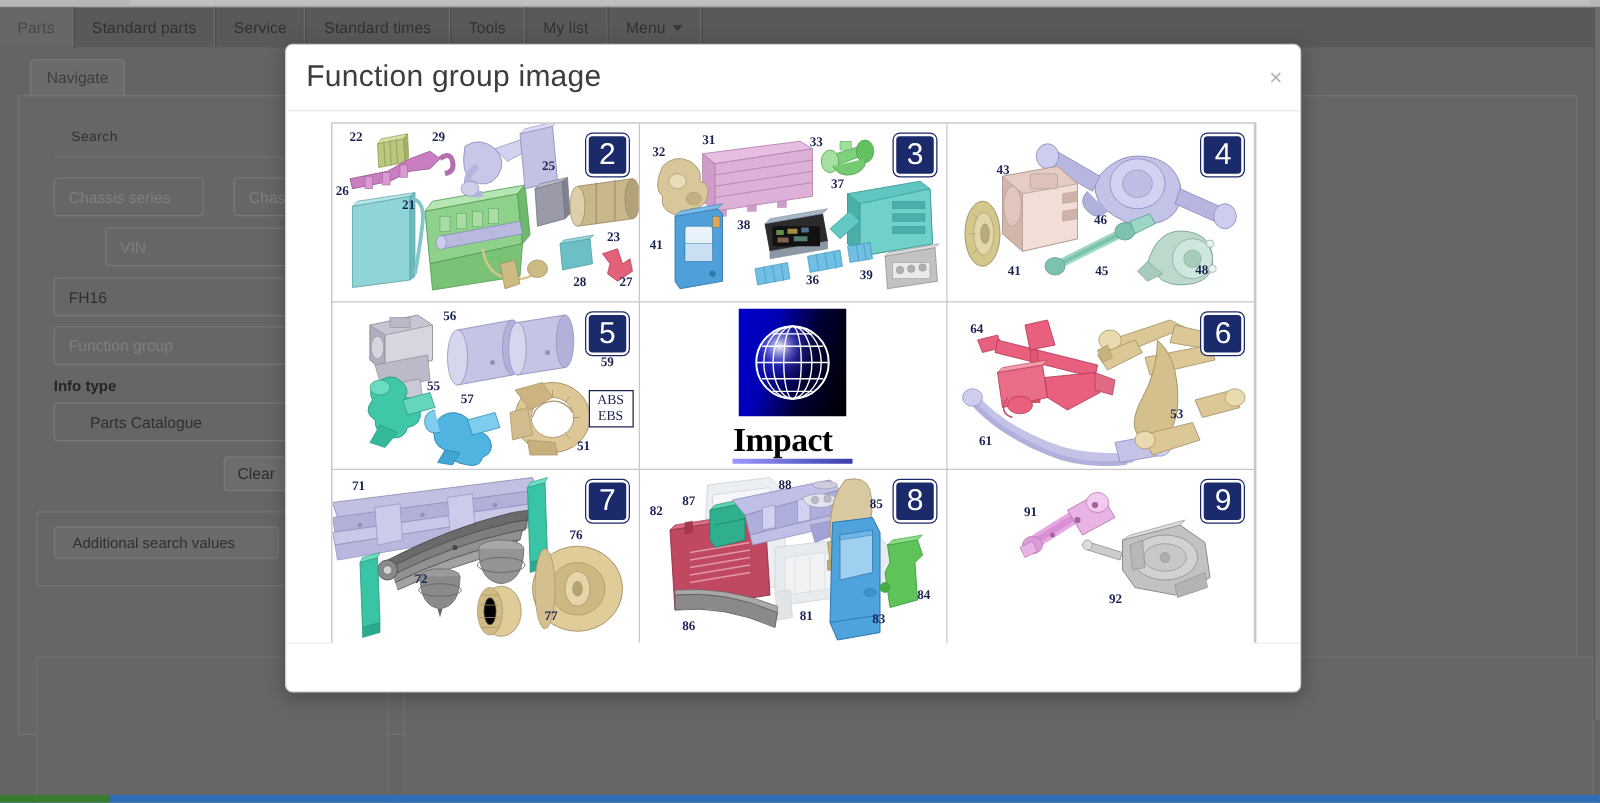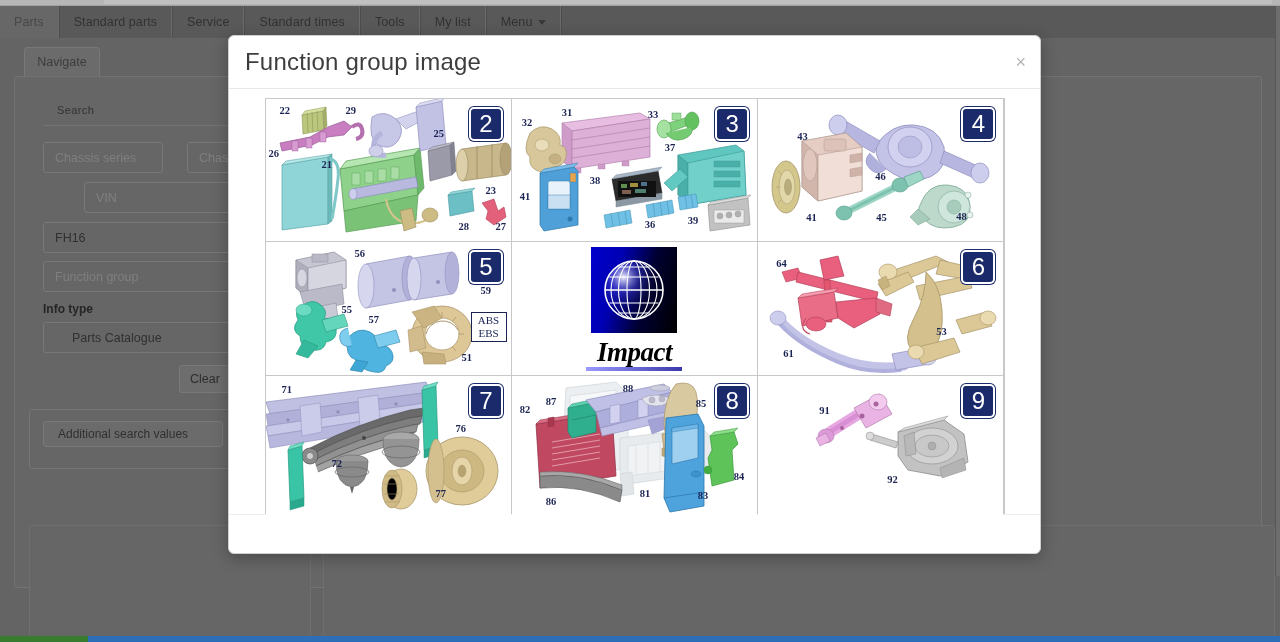--- a/index.html
+++ b/index.html
@@ -281,22 +281,20 @@
     line-height: 13px;
     padding: 1px 4px;
     background: #fff;
     margin-top: 12px;
   }
 
   
   .impact-wrap {
     position: absolute; left: 50%; top: 50%;
     transform: translate(-50%, -50%);
-    text-align: center;
-    font-style: italic;
   }
   .impact-sq {
     width: 86px; height: 86px;
     margin: 0 auto;
     background: linear-gradient(105deg, #0000cc 0%, #0000b4 30%, #000033 62%, #000000 100%);
     position: relative;
     overflow: hidden;
   }
   .globe {
     position: absolute; left: 50%; top: 50%;

